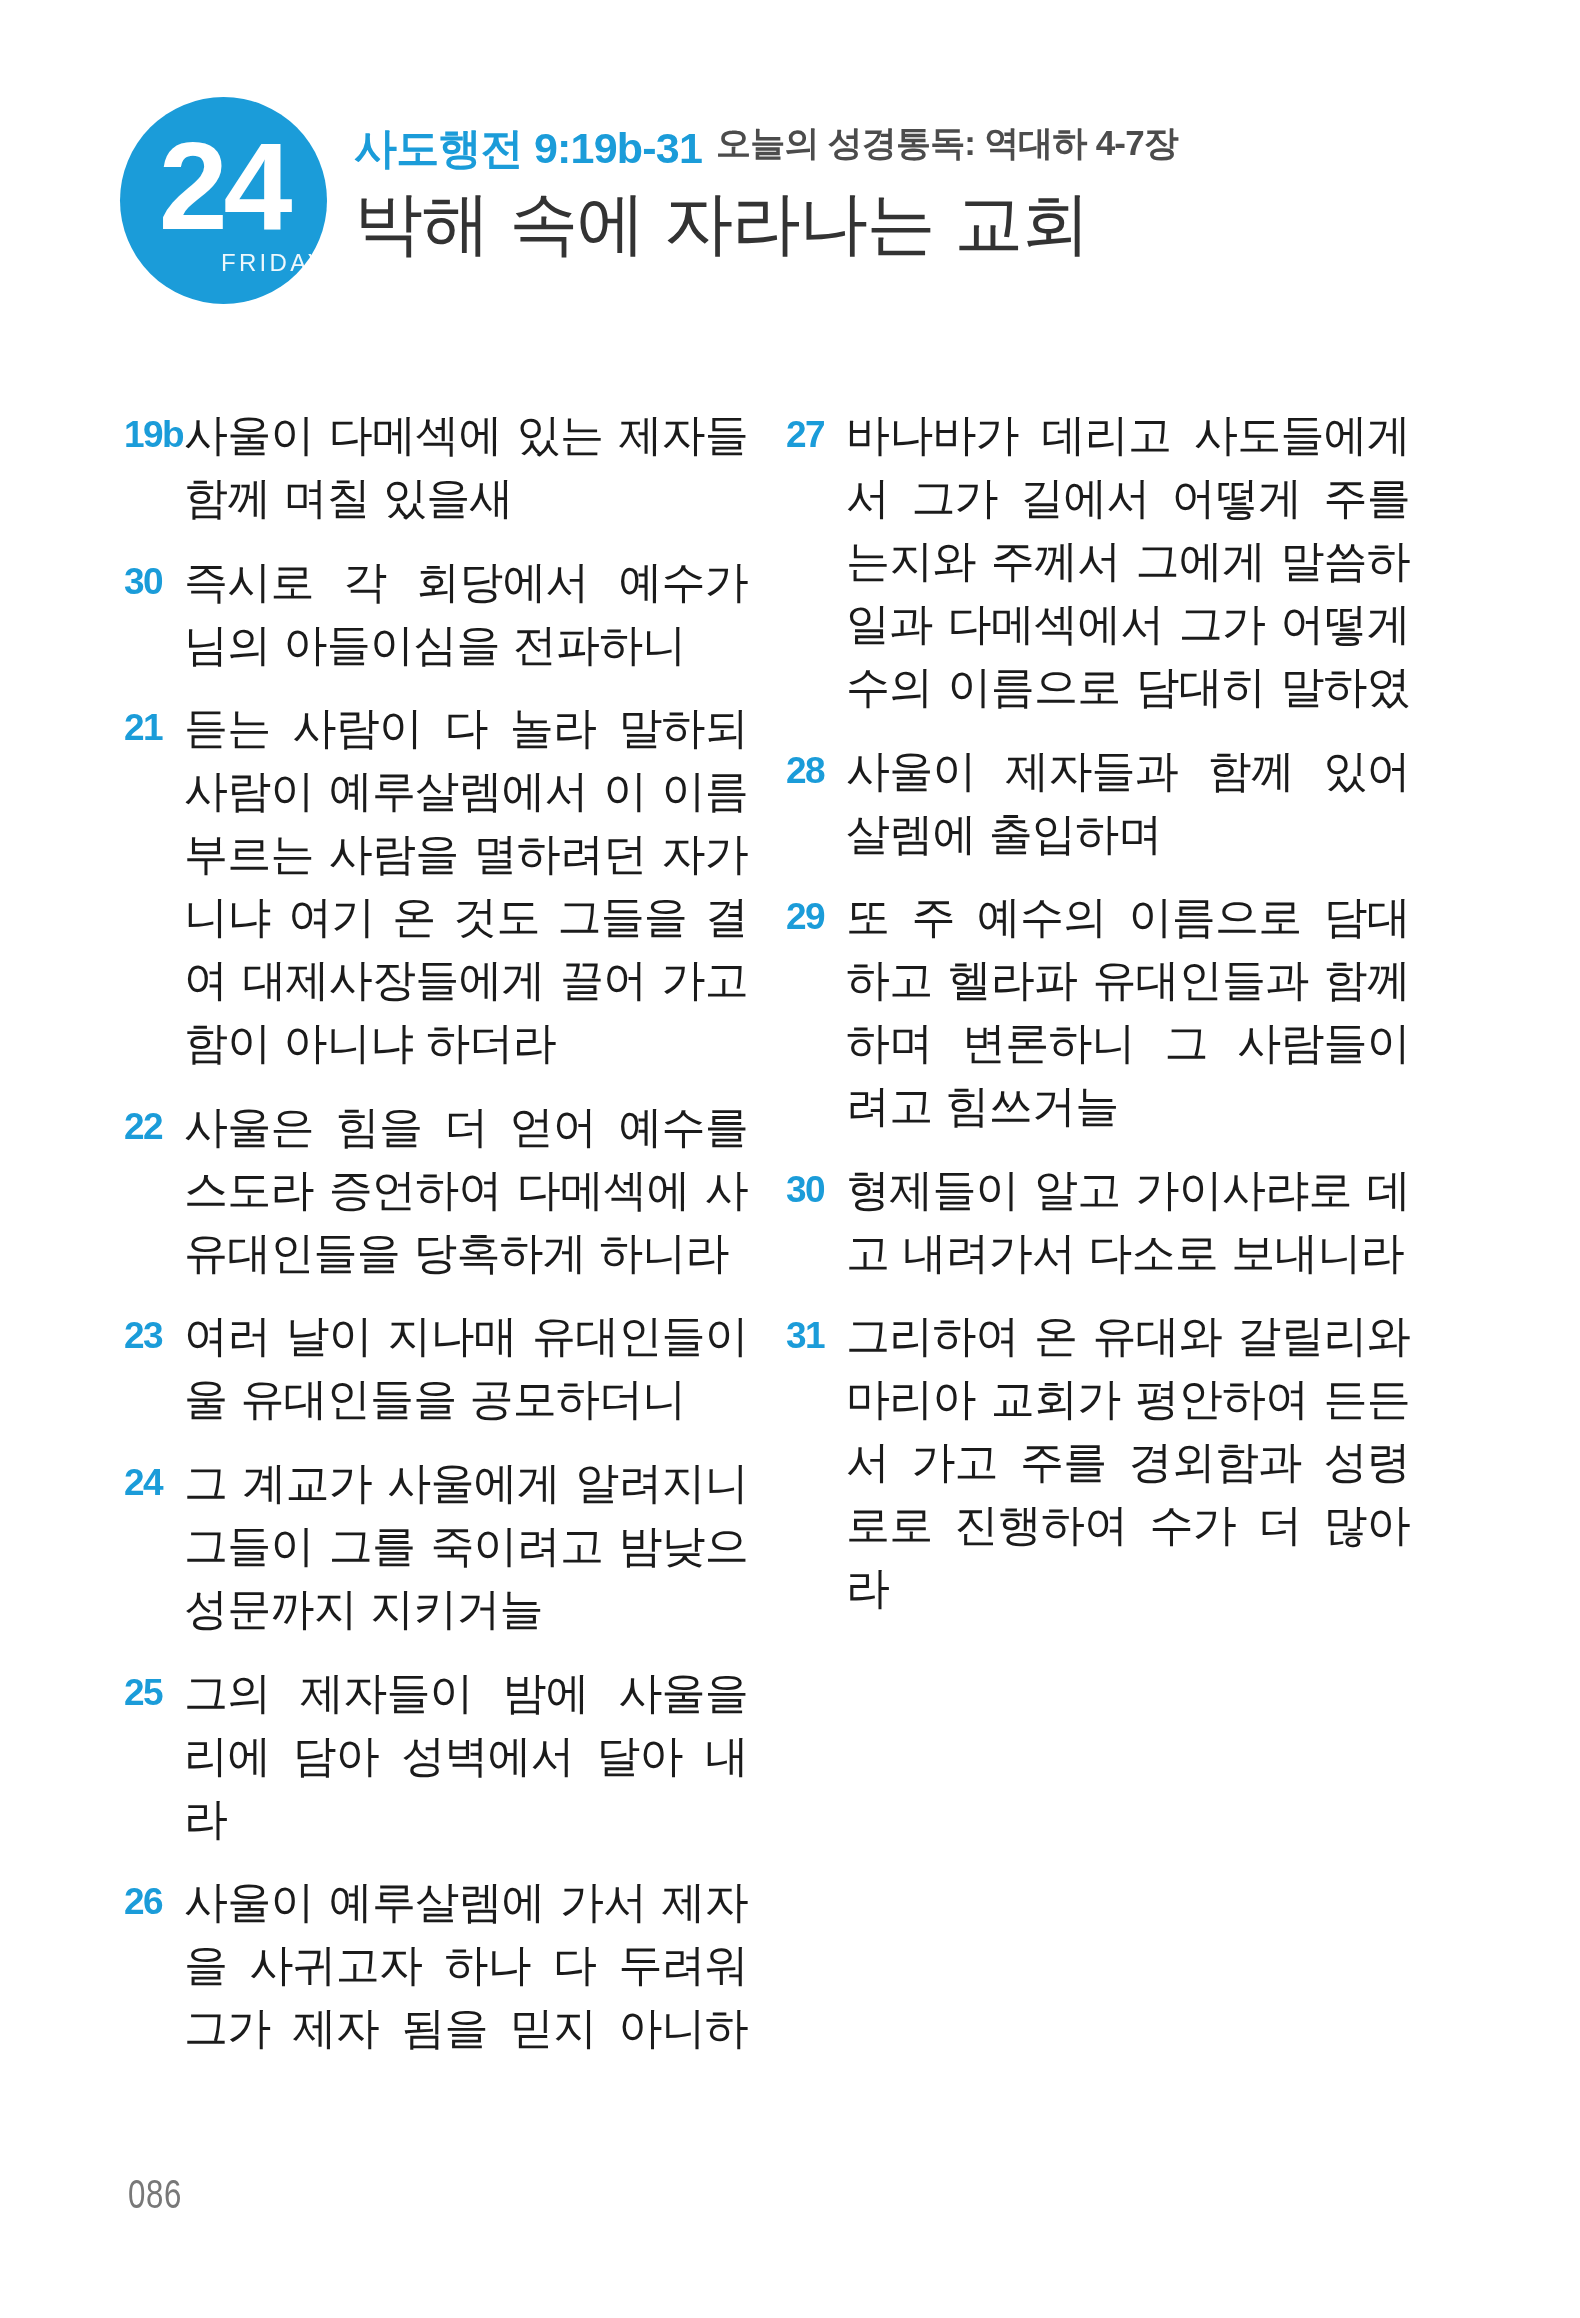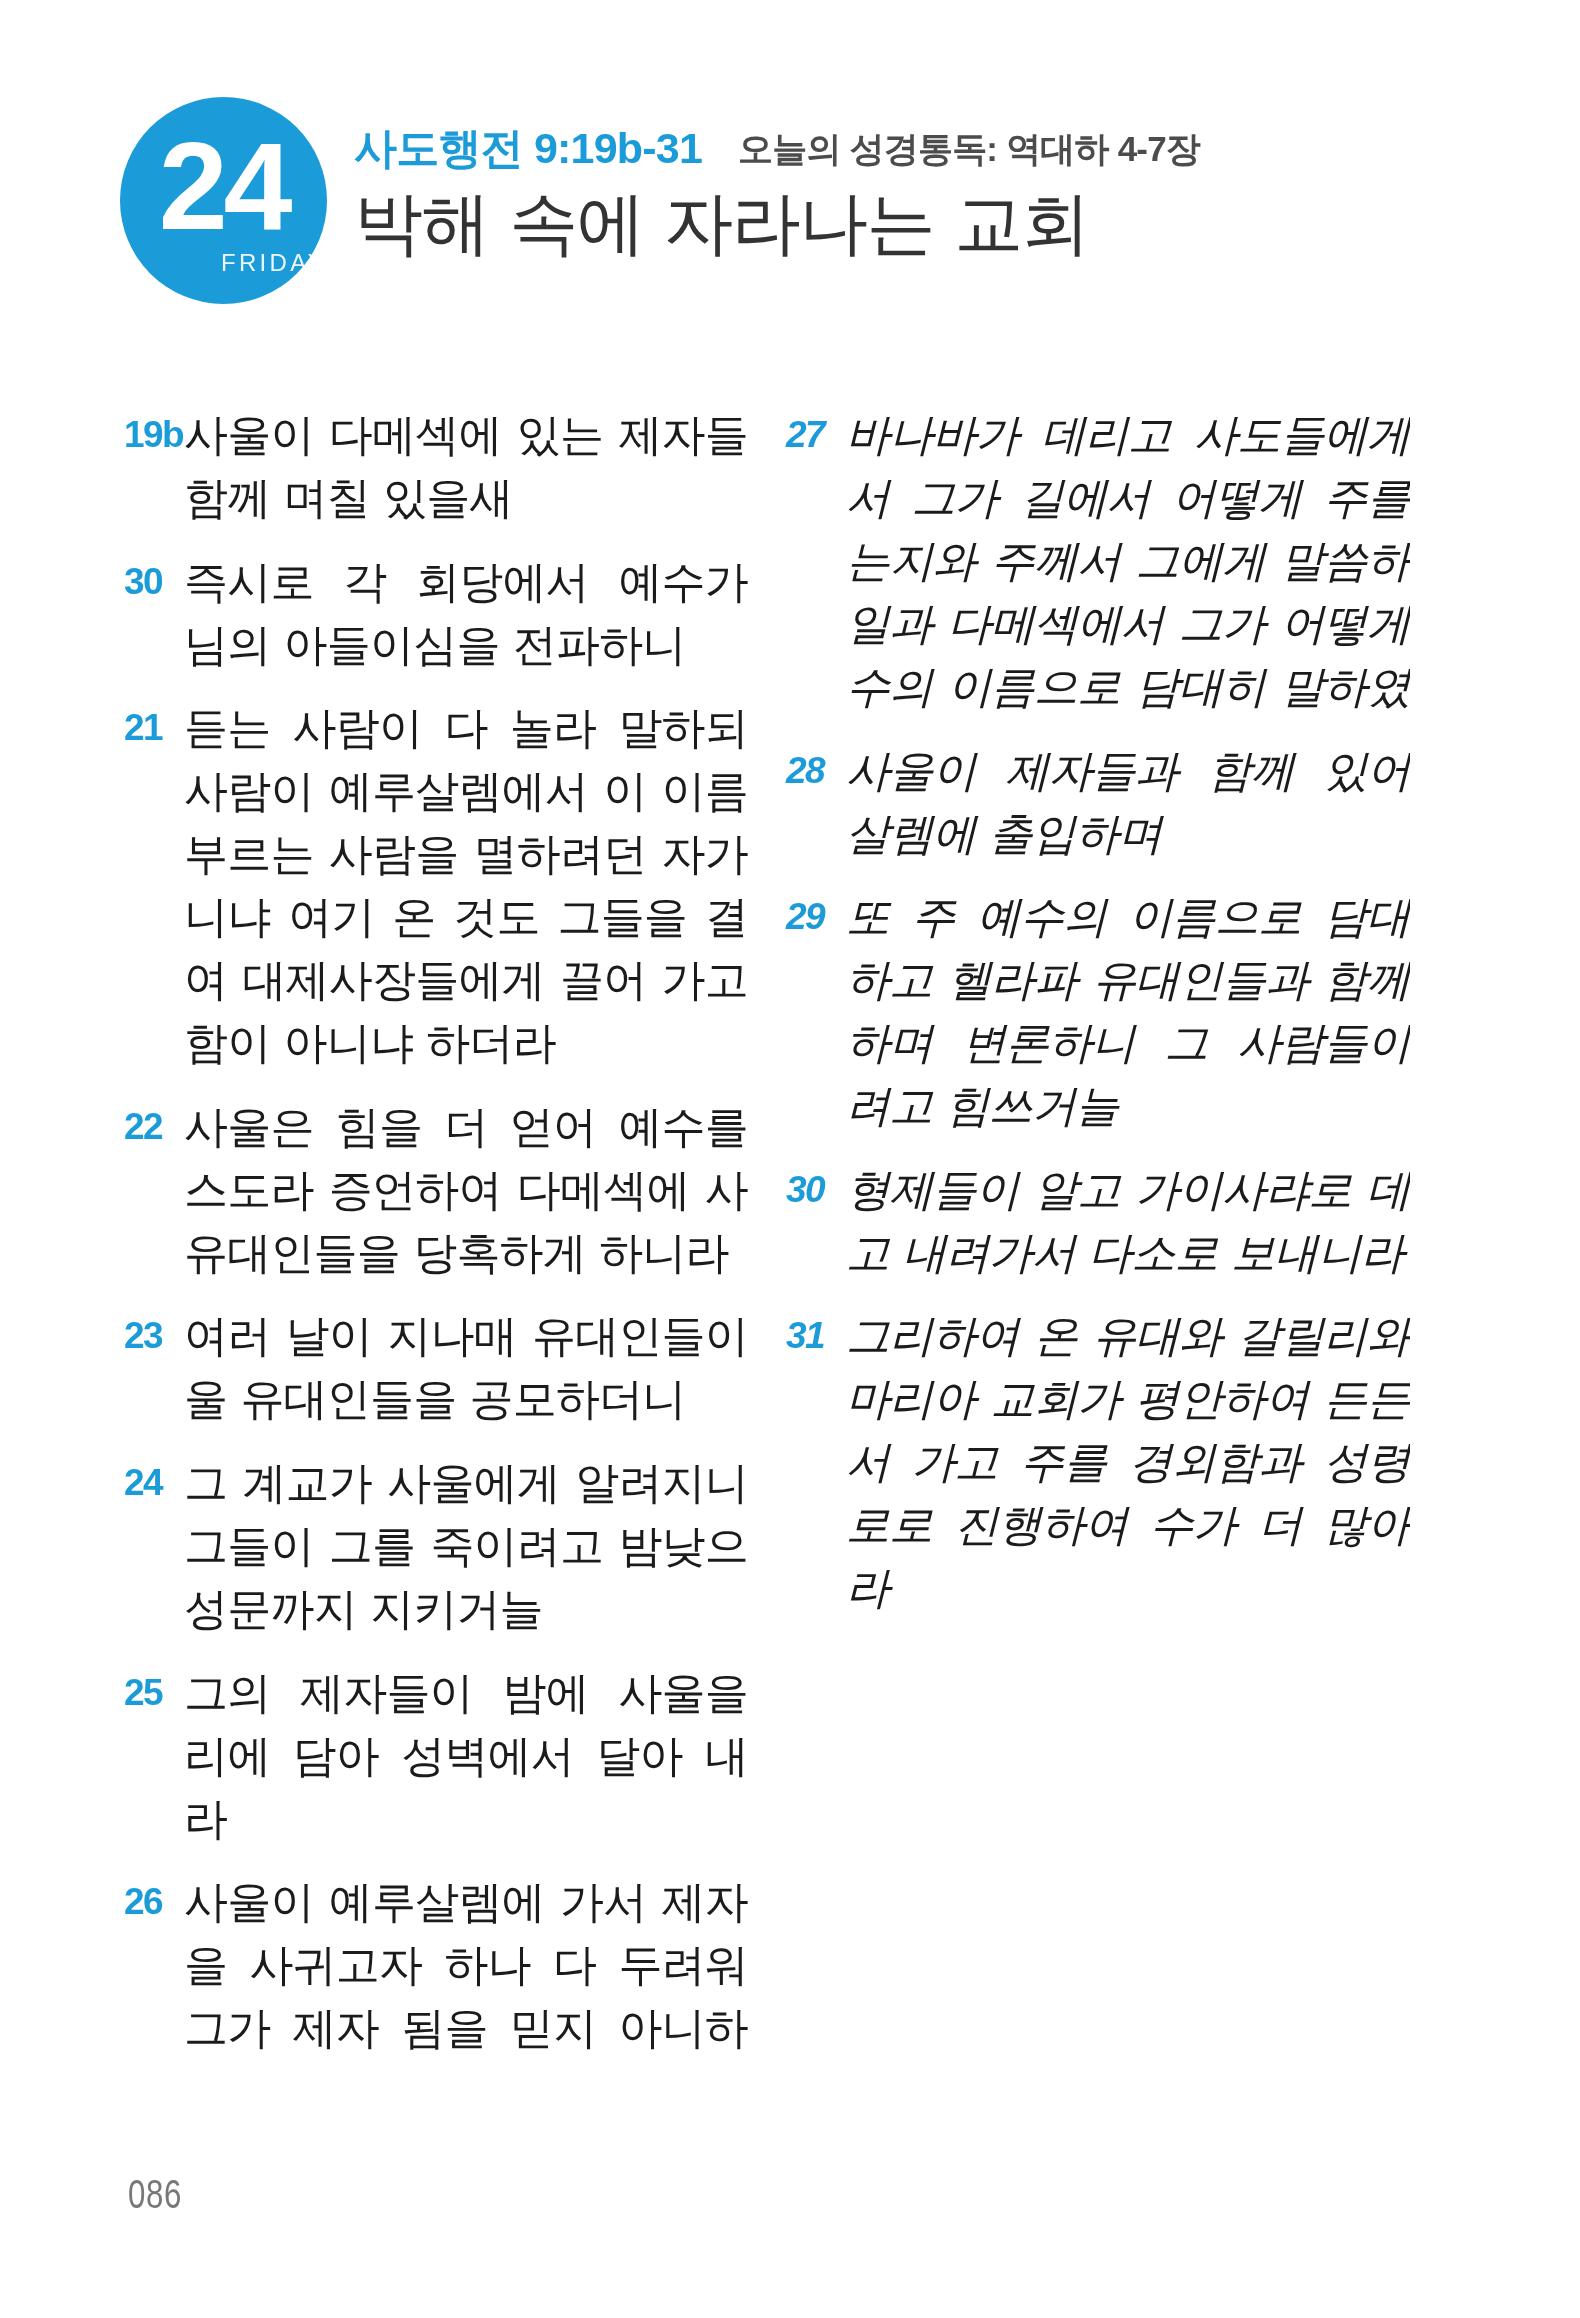--- a/index.html
+++ b/index.html
@@ -25,38 +25,38 @@
     font-family:"Liberation Sans",sans-serif;font-weight:600;
     font-size:124px;line-height:1.1;color:#ffffff;letter-spacing:-4.1px;
   }
   .day-name{
     position:absolute;top:152px;left:0;width:100%;text-align:right;
     font-family:"Liberation Sans",sans-serif;font-weight:400;
     font-size:24px;color:#ffffff;letter-spacing:3.3px;opacity:.93;
   }
   
   .header{position:absolute;left:354px;top:120px;width:1136px;}
-  .header-line{display:flex;align-items:center;gap:36px;}
+  .header-line{display:flex;align-items:flex-start;gap:14px;}
   .passage-ref{
     font-family:"Liberation Sans",sans-serif;font-weight:700;
     font-size:43px;color:var(--accent);letter-spacing:-0.8px;white-space:nowrap;
   }
   .reading-plan{
     font-family:"Liberation Sans",sans-serif;font-weight:700;
     font-size:35px;color:var(--plan-ink);letter-spacing:-0.8px;white-space:nowrap;
   }
   .page-title{
     margin-top:8.2px;font-family:"DejaVu Serif","Liberation Serif",serif;
     font-weight:500;font-size:69px;line-height:1.1;color:var(--title-ink);
     letter-spacing:-1.6px;white-space:nowrap;
   }
   
   .col{position:absolute;top:403px;width:624px;}
   .col-left{left:124px;}
-  .col-right{left:786px;font-style:italic;}
+  .col-right{left:786px;}
   .verse{display:flex;margin-bottom:20.6px;}
   .verse-num{
     flex:0 0 60px;font-family:"Liberation Sans",sans-serif;font-weight:700;
     font-size:37px;line-height:63px;color:var(--accent);letter-spacing:-1.6px;
     white-space:nowrap;
   }
   .verse-text{flex:1;min-width:0;font-size:44px;line-height:63px;color:var(--body-ink);}
   .verse-line{
     height:63px;overflow:hidden;text-align:justify;text-align-last:justify;
     letter-spacing:-0.8px;

